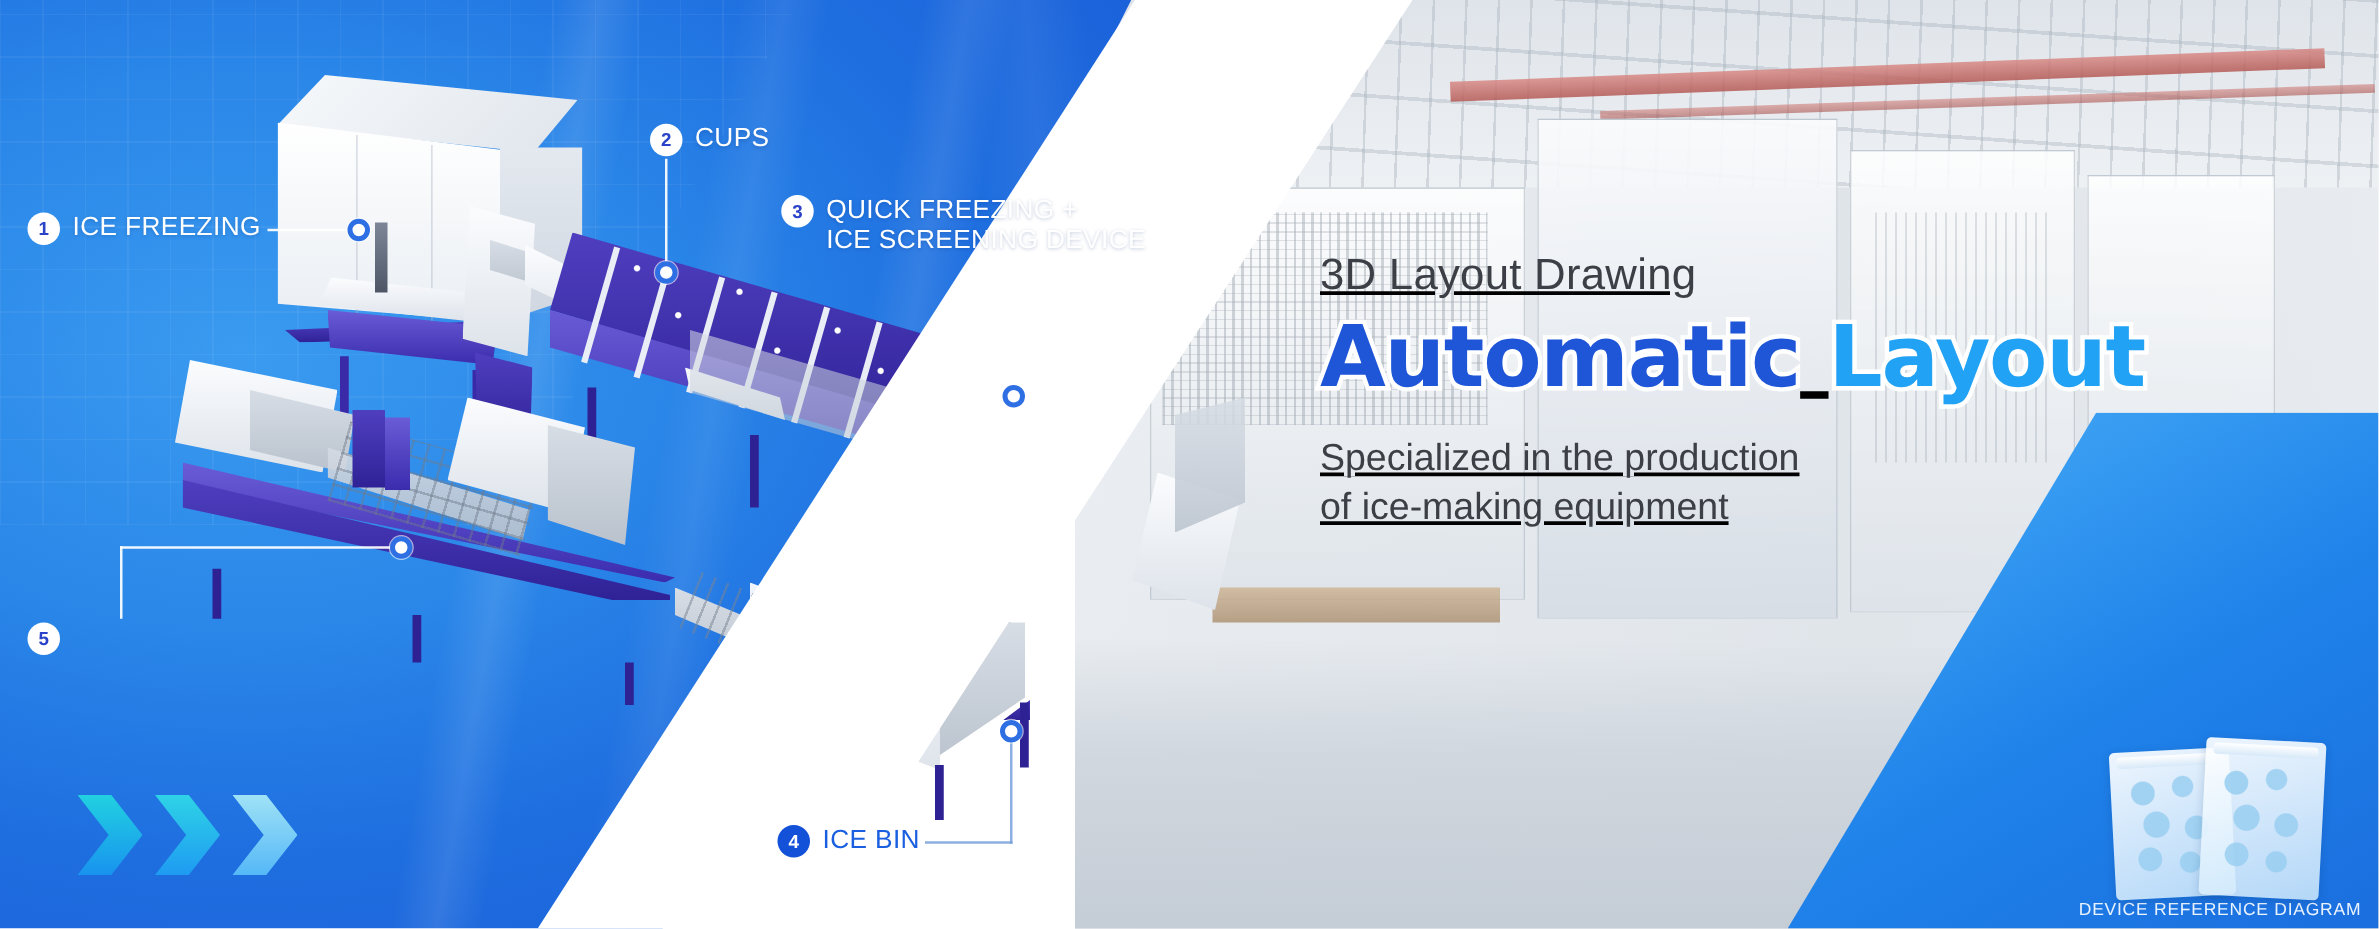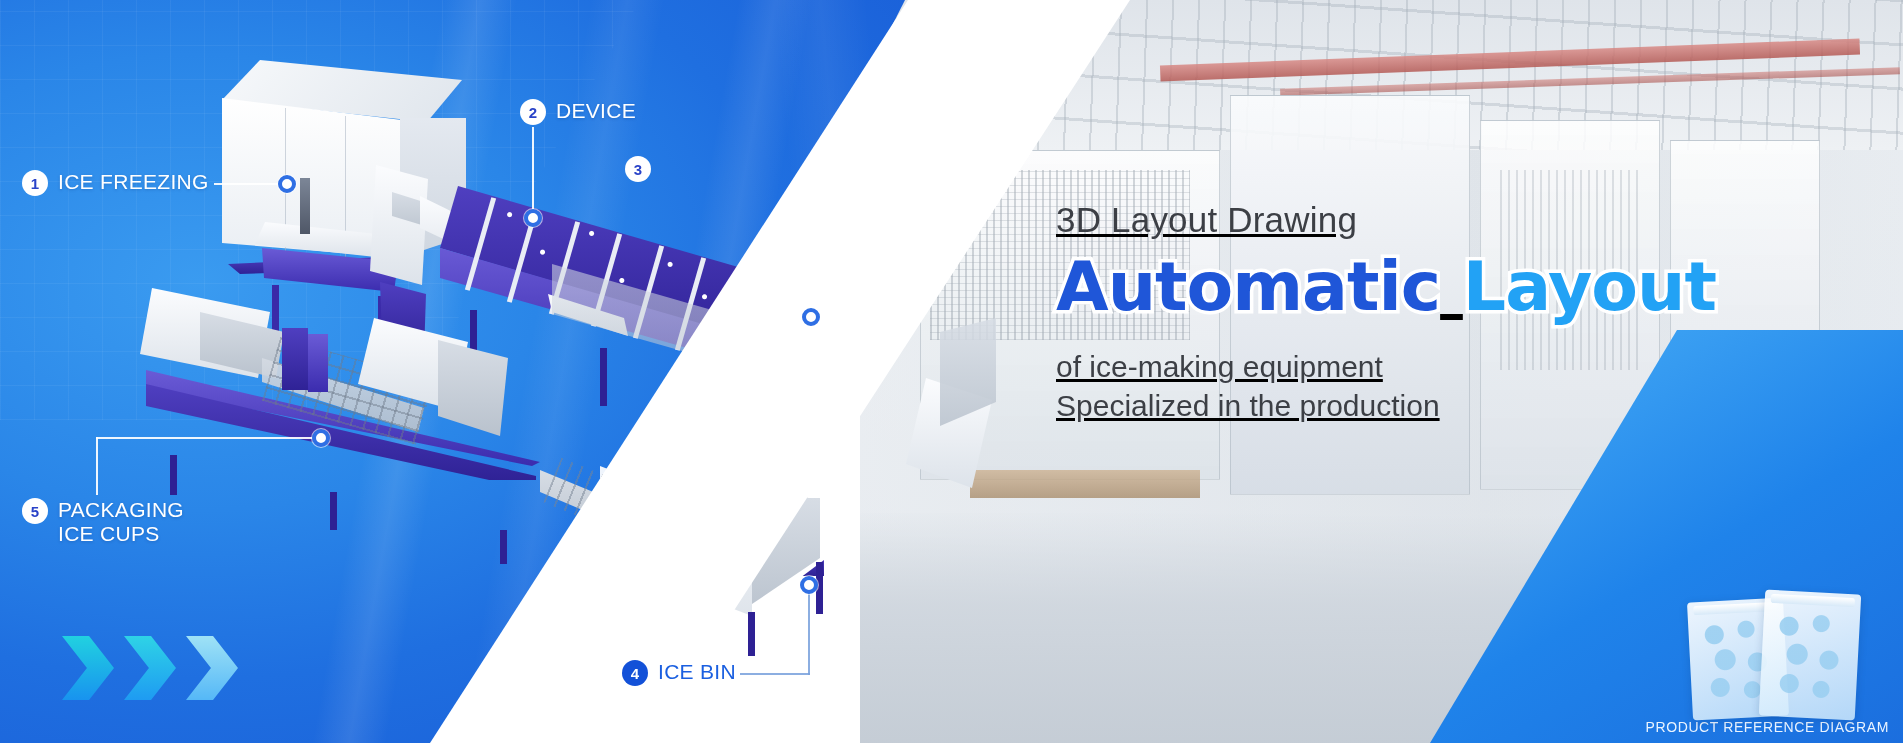--- a/index.html
+++ b/index.html
@@ -330,79 +330,79 @@
     <div style="position:absolute; left:548px; top:478px; width:118px; height:48px; transform:rotate(22deg);
       background: repeating-linear-gradient(90deg, rgba(120,132,148,.5) 0 2px, rgba(255,255,255,0) 2px 11px);"></div>
     <div class="purple" style="position:absolute; left:672px; top:414px; width:90px; height:70px; clip-path:polygon(0 26px, 66px 0, 90px 16px, 22px 52px);"></div>
     <div class="steel" style="position:absolute; left:906px; top:378px; width:86px; height:110px; clip-path:polygon(20px 0, 86px 22px, 66px 110px, 0 86px);"></div>
     <div class="steel-d" style="position:absolute; left:940px; top:318px; width:56px; height:108px; clip-path:polygon(0 14px, 56px 0, 56px 84px, 0 108px); opacity:.85;"></div>
   </div>
 
   <div class="white-wedge"></div>
 
   <div class="blue-ribbon">
-    <div class="ribbon-label">PRODUCT REFERENCE DIAGRAM</div>
+    <div class="ribbon-label">DEVICE REFERENCE DIAGRAM</div>
   </div>
   <div class="ice-bag bag-a">
     <div class="bag-seal"></div>
     <div class="bag-cubes"></div>
   </div>
   <div class="ice-bag bag-b">
     <div class="bag-seal"></div>
     <div class="bag-cubes"></div>
   </div>
 
   <div class="label" style="left:22px; top:170px;">
     <div class="badge badge-white">1</div>
     <div class="label-text">ICE FREEZING</div>
   </div>
   <div class="leader" style="left:214px; top:183px; width:70px; height:2px;"></div>
   <div class="dot" style="left:278px; top:175px;"></div>
 
   <div class="label" style="left:520px; top:99px;">
     <div class="badge badge-white">2</div>
-    <div class="label-text">DEVICE</div>
+    <div class="label-text">CUPS</div>
   </div>
   <div class="leader" style="left:532px; top:127px; width:2px; height:86px;"></div>
   <div class="dot" style="left:524px; top:209px;"></div>
 
   <div class="label" style="left:625px; top:156px;">
     <div class="badge badge-white">3</div>
+    <div class="label-text">QUICK FREEZING +
+ICE SCREENING DEVICE</div>
   </div>
   <div class="leader" style="left:810px; top:218px; width:2px; height:94px;"></div>
   <div class="dot" style="left:802px; top:308px;"></div>
 
   <div class="label" style="left:622px; top:660px;">
     <div class="badge badge-blue">4</div>
     <div class="label-text blue">ICE BIN</div>
   </div>
   <div class="leader blue-line" style="left:740px; top:673px; width:70px; height:2px;"></div>
   <div class="leader blue-line" style="left:808px; top:590px; width:2px; height:85px;"></div>
   <div class="dot" style="left:800px; top:576px;"></div>
 
   <div class="label" style="left:22px; top:498px;">
     <div class="badge badge-white">5</div>
-    <div class="label-text">PACKAGING
-ICE CUPS</div>
   </div>
   <div class="leader" style="left:96px; top:437px; width:2px; height:58px;"></div>
   <div class="leader" style="left:96px; top:437px; width:224px; height:2px;"></div>
   <div class="dot" style="left:312px; top:429px;"></div>
 
   <div class="chevs">
     <div class="chev chev1"></div>
     <div class="chev chev2"></div>
     <div class="chev chev3"></div>
   </div>
 
   <div class="right-text">
     <div class="eyebrow">3D Layout Drawing</div>
     <div class="headline">
       <span class="w hl-dark">Automatic</span>
       <span class="w hl-light">Layout</span>
     </div>
     <div class="sub">
+      <div>Specialized in the production</div>
       <div>of ice-making equipment</div>
-      <div>Specialized in the production</div>
     </div>
   </div>
 
 </div>
 
 </body></html>

